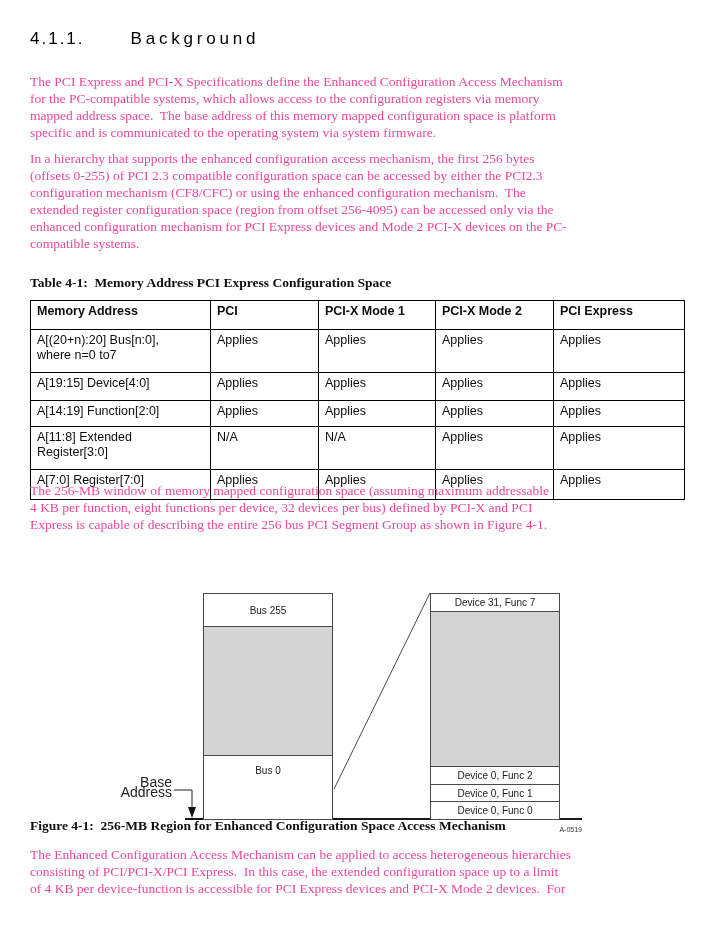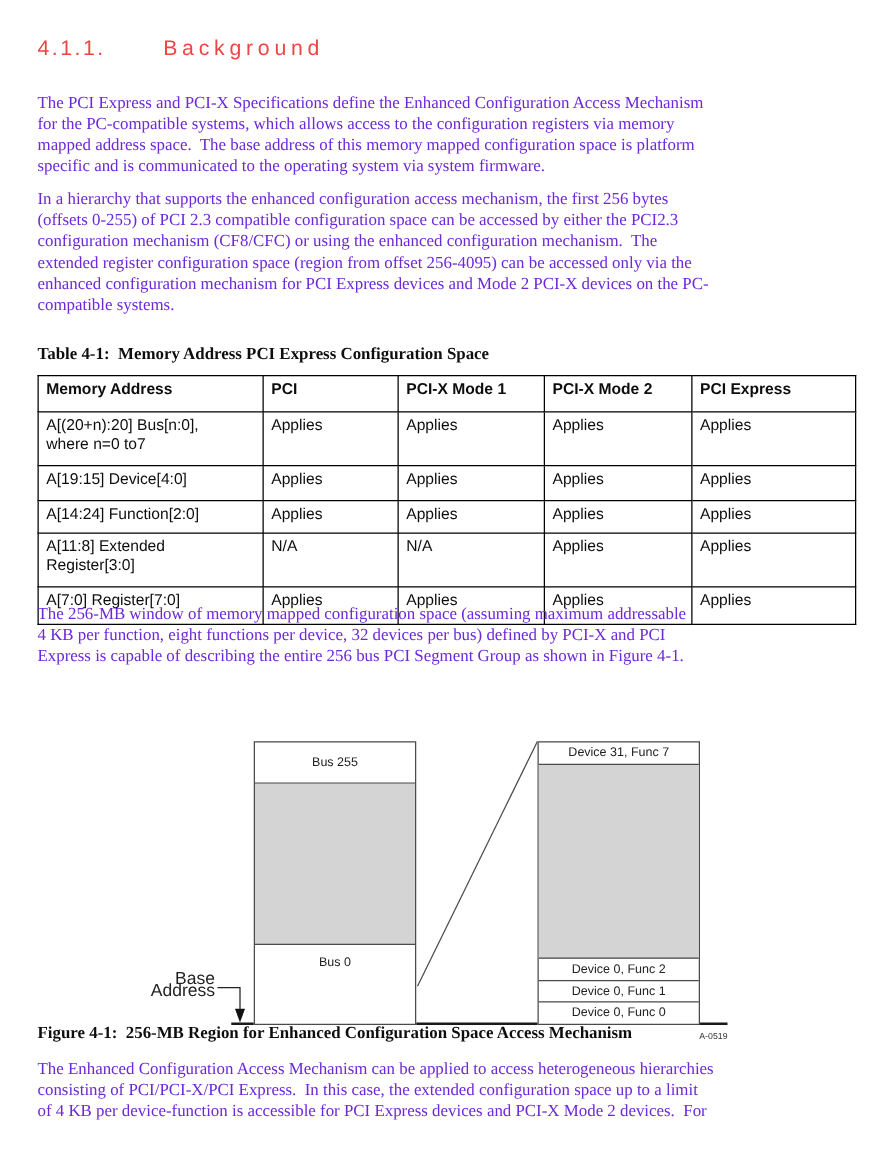--- a/index.html
+++ b/index.html
@@ -10,30 +10,30 @@
     font-family:"Liberation Serif", serif;
     color:#161616;
     overflow:hidden;
     margin:0 auto;
   }
   .abs{position:absolute;}
   
   .heading{
     top:29px;left:30px;
     font-family:"Liberation Sans", sans-serif;
-    font-size:17px;font-weight:400;color:#ef4444;
+    font-size:17px;font-weight:400;color:#000000;
   }
   .heading .num{letter-spacing:2px;}
   .heading .ttl{letter-spacing:3.8px;margin-left:46px;}
   
   .para{
     left:30px;width:656px;
     font-size:13.5px;line-height:17px;
     white-space:pre-wrap;
-    color:#6d28d9;
+    color:#ec4899;
   }
   .p1{top:73px;} .p2{top:150px;} .p3{top:482px;} .p4{top:846px;}
   
   .center-bold{
     left:30px;width:654px;
     font-size:13.5px;font-weight:bold;color:#0e0e0e;
     white-space:pre-wrap;
   }
   .tbl-title{top:275px;}
   .caption{top:818px;}
@@ -140,21 +140,21 @@
       <td>Applies</td>
     </tr>
     <tr class="r-s">
       <td>A[19:15] Device[4:0]</td>
       <td>Applies</td>
       <td>Applies</td>
       <td>Applies</td>
       <td>Applies</td>
     </tr>
     <tr class="r-s2">
-      <td>A[14:24] Function[2:0]</td>
+      <td>A[14:19] Function[2:0]</td>
       <td>Applies</td>
       <td>Applies</td>
       <td>Applies</td>
       <td>Applies</td>
     </tr>
     <tr class="r-d">
       <td>A[11:8] Extended
 Register[3:0]</td>
       <td>N/A</td>
       <td>N/A</td>

